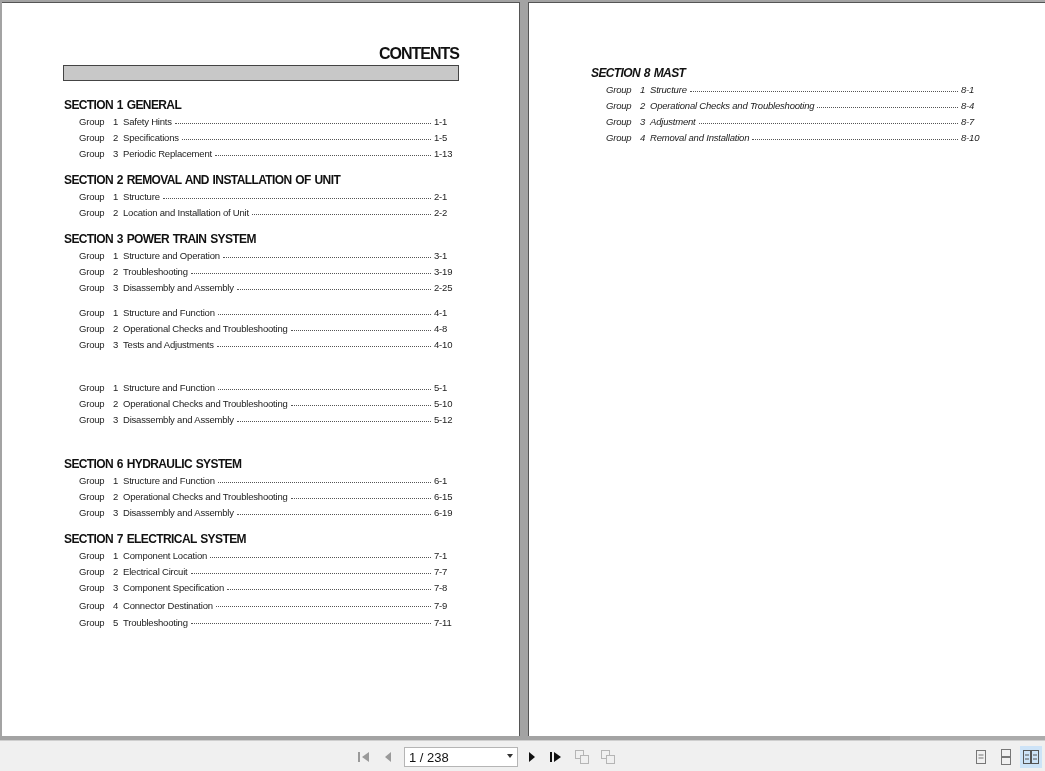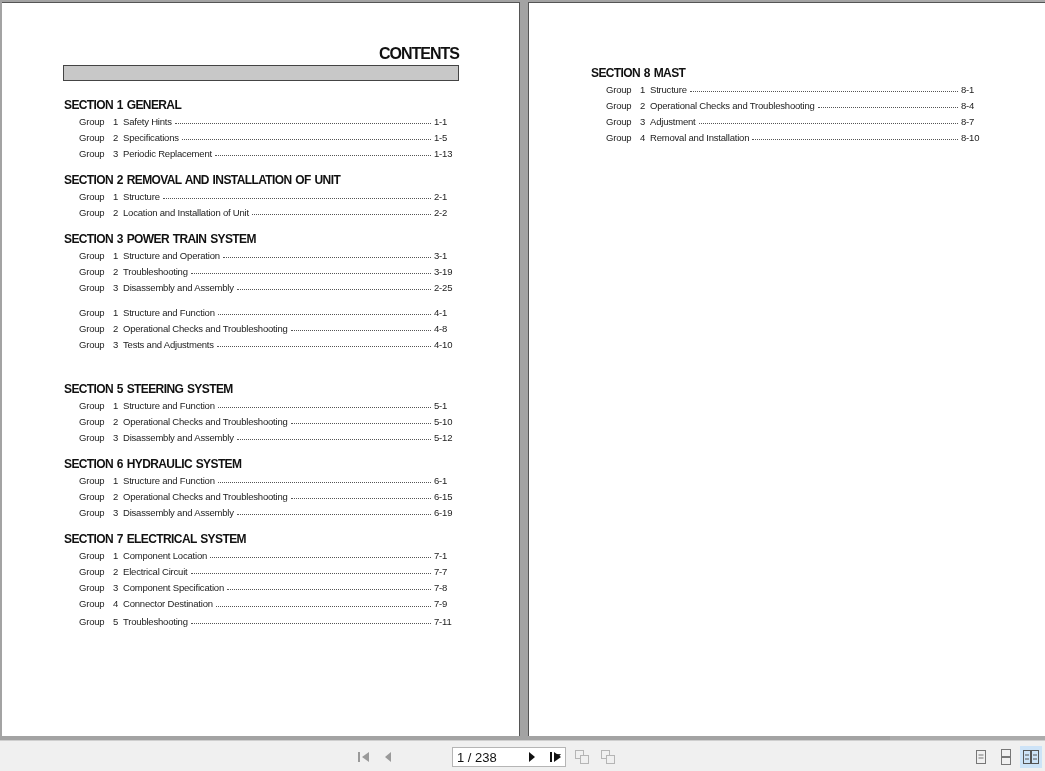--- a/index.html
+++ b/index.html
@@ -2,58 +2,58 @@
 <html><head>
 <meta charset="utf-8">
 <style>
   * { box-sizing: border-box; margin: 0; padding: 0; }
   html, body { width: 1045px; height: 771px; overflow: hidden; }
   body { background: #ababab; font-family: "Liberation Sans", sans-serif; position: relative; }
 
   .viewport { position: absolute; left: 0; top: 0; width: 890px; height: 740px; background: #a3a3a3; }
   .page { position: absolute; background: #ffffff; top: 2px; height: 734px; }
   .page.left { left: 2px; width: 518px; border-right: 1px solid #555; border-top: 1px solid #555; }
-  .page.right { left: 528px; width: 517px; border-left: 1px solid #555; border-top: 1px solid #555; }
+  .page.right { left: 528px; width: 517px; border-left: 1px solid #555; border-top: 1px solid #555; font-style: italic; }
 
   .contents-title {
     position: absolute; right: 60px; top: 42px;
     font-weight: bold; font-size: 16px; letter-spacing: -1px; color: #111;
   }
   .title-bar {
     position: absolute; left: 61px; top: 62px; width: 396px; height: 16px;
     background: #c8c8c8; border: 1px solid #444;
   }
 
   .section { position: absolute; left: 62px; width: 396px; }
   .section-title {
     font-weight: bold; font-size: 12px; letter-spacing: -0.6px; color: #111;
     height: 18px; line-height: 18px; word-spacing: 1px;
   }
   .entry {
-    display: flex; align-items: flex-start; height: 16px; line-height: 16px;
+    display: flex; align-items: flex-end; height: 16px; line-height: 16px;
     font-size: 9.5px; color: #222; padding-left: 15px; letter-spacing: -0.2px;
   }
   .entry .g-label { width: 34px; flex: none; }
   .entry .g-num { width: 10px; flex: none; }
   .entry .g-name { flex: none; white-space: nowrap; margin-left: 0; }
   .entry .dots {
     flex: 1; margin: 0 3px; border-bottom: 1px dotted #555; height: 0; align-self: center;
     position: relative; top: 1px;
   }
   .entry .g-page { width: 26px; flex: none; text-align: left; }
 
   .toolbar {
     position: absolute; left: 0; top: 740px; width: 1045px; height: 31px;
     background: #f0f0f0; border-top: 1px solid #cfcfcf;
   }
   .tb-btn { position: absolute; top: 8px; width: 16px; height: 16px; display: flex; align-items: center; justify-content: center; cursor: pointer; }
   .page-input {
     position: absolute; left: 404px; top: 6px; width: 114px; height: 20px;
     background: #fff; border: 1px solid #b5b5b5; font-size: 13px; color: #111;
-    display: flex; align-items: center; padding-left: 4px; margin-left: 48px;
+    display: flex; align-items: center; padding-left: 4px;
   }
   .page-input .dd { position: absolute; right: 4px; top: 6px; width: 0; height: 0; border-left: 3px solid transparent; border-right: 3px solid transparent; border-top: 4px solid #333; }
   .view-btn { position: absolute; top: 5px; width: 22px; height: 22px; display: flex; align-items: center; justify-content: center; }
   .view-btn.active { background: #cde3f7; }
 </style>
 </head>
 <body>
 
 <div class="viewport">
   <div class="page left">
@@ -142,21 +142,20 @@
           </div>
           <div class="entry">
             <span class="g-label">Group</span>
             <span class="g-num">3</span>
             <span class="g-name">Tests and Adjustments</span>
             <span class="dots"></span>
             <span class="g-page">4-10</span>
           </div>
         </div>
         <div class="section" style="top: 377px;">
-          <div class="section-title">SECTION 5  STEERING SYSTEM</div>
           <div class="entry">
             <span class="g-label">Group</span>
             <span class="g-num">1</span>
             <span class="g-name">Structure and Function</span>
             <span class="dots"></span>
             <span class="g-page">5-1</span>
           </div>
           <div class="entry">
             <span class="g-label">Group</span>
             <span class="g-num">2</span>

